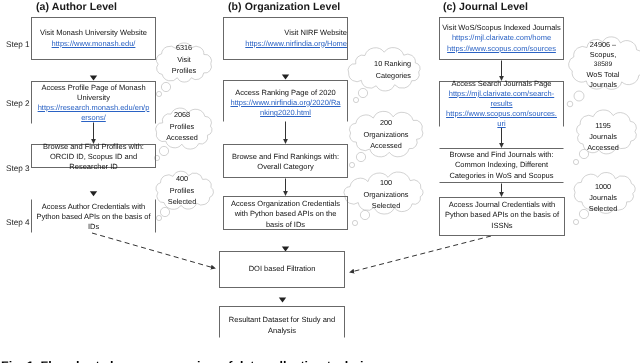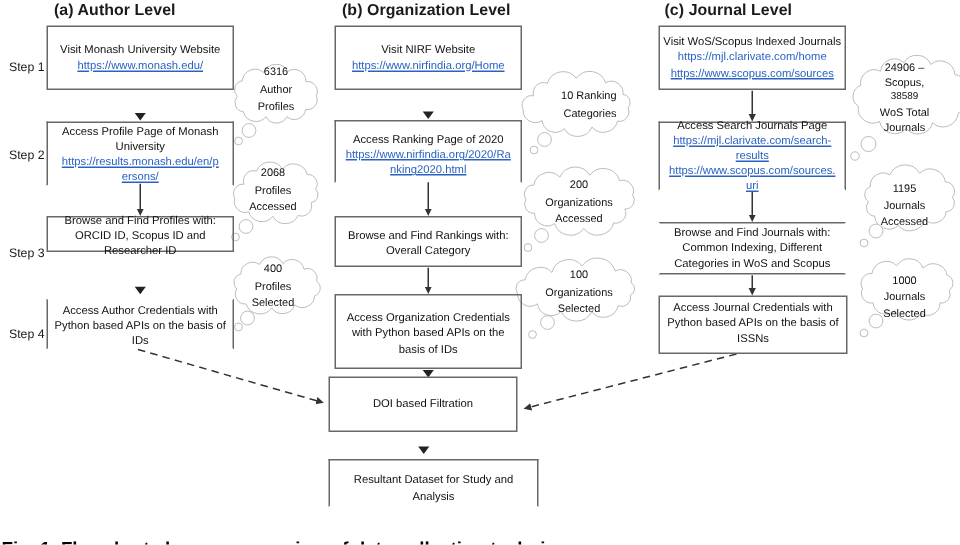--- a/index.html
+++ b/index.html
@@ -96,50 +96,50 @@
   <div class="steplabel abs" style="left:6px;top:164px;">Step 3</div>
   <div class="steplabel abs" style="left:6px;top:218px;">Step 4</div>
 
   <div class="box" style="left:31px;top:17px;width:125px;height:43px;">
     <div class="ln">Visit Monash University Website</div>
     <div class="lk">https://www.monash.edu/</div>
   </div>
   <div class="box nb" style="left:31px;top:81px;width:125px;height:43px;padding-top:1px;">
     <div class="ln">Access Profile Page of Monash</div>
     <div class="ln">University</div>
-    <div class="lk">https://results.monash.edu/en/p</div>
+    <div class="lk">https://research.monash.edu/en/p</div>
     <div class="lk">ersons/</div>
   </div>
   <div class="box" style="left:31px;top:144px;width:125px;height:24px;padding-top:2px;">
     <div class="ln">Browse and Find Profiles with:</div>
     <div class="ln">ORCID ID, Scopus ID and</div>
     <div class="ln">Researcher ID</div>
   </div>
   <div class="box nt nb" style="left:31px;top:199px;width:125px;height:34px;padding-top:2px;">
     <div class="ln">Access Author Credentials with</div>
     <div class="ln">Python based APIs on the basis of</div>
     <div class="ln">IDs</div>
   </div>
 
   <div class="coltitle abs" style="left:228px;top:1px;">(b) Organization Level</div>
 
-  <div class="box" style="left:223px;top:17px;width:125px;height:43px;">
+  <div class="box" style="left:223px;top:17px;width:125px;height:43px;align-items:flex-end;">
     <div class="ln">Visit NIRF Website</div>
     <div class="lk">https://www.nirfindia.org/Home</div>
   </div>
   <div class="box nb" style="left:223px;top:80px;width:125px;height:42px;padding-top:4px;">
     <div class="ln">Access Ranking Page of 2020</div>
     <div class="lk">https://www.nirfindia.org/2020/Ra</div>
     <div class="lk">nking2020.html</div>
   </div>
   <div class="box" style="left:223px;top:144px;width:125px;height:34px;padding-top:2px;">
     <div class="ln">Browse and Find Rankings with:</div>
     <div class="ln">Overall Category</div>
   </div>
-  <div class="box" style="left:223px;top:196px;width:125px;height:50px;padding-top:3px;">
+  <div class="box" style="left:223px;top:196px;width:125px;height:34px;padding-top:3px;">
     <div class="ln">Access Organization Credentials</div>
     <div class="ln">with Python based APIs on the</div>
     <div class="ln">basis of IDs</div>
   </div>
 
   <div class="coltitle abs" style="left:443px;top:1px;">(c) Journal Level</div>
 
   <div class="box" style="left:439px;top:17px;width:125px;height:43px;">
     <div class="ln">Visit WoS/Scopus Indexed Journals</div>
     <div class="lk nound">https://mjl.clarivate.com/home</div>
@@ -158,21 +158,21 @@
     <div class="ln">Categories in WoS and Scopus</div>
   </div>
   <div class="box" style="left:439px;top:197px;width:126px;height:39px;padding-bottom:2px;">
     <div class="ln">Access Journal Credentials with</div>
     <div class="ln">Python based APIs on the basis of</div>
     <div class="ln">ISSNs</div>
   </div>
 
   <div class="cloudtxt" style="left:159px;top:42px;width:50px;">
     <div>6316</div>
-    <div>Author</div>
+    <div>Visit</div>
     <div>Profiles</div>
   </div>
   <div class="cloudtxt" style="left:157px;top:109px;width:50px;">
     <div>2068</div>
     <div>Profiles</div>
     <div>Accessed</div>
   </div>
   <div class="cloudtxt" style="left:157px;top:173px;width:50px;">
     <div>400</div>
     <div>Profiles</div>
@@ -210,18 +210,18 @@
     <div>1000</div>
     <div>Journals</div>
     <div>Selected</div>
   </div>
 
   <div class="caption abs" style="left:1px;top:359px;">Fig. 1. Flowchart shows an overview of data collection technique</div>
 
   <div class="box" style="left:219px;top:251px;width:126px;height:37px;">
     <div class="ln">DOI based Filtration</div>
   </div>
-  <div class="box nb" style="left:219px;top:306px;width:140px;height:32px;padding-top:7px;">
+  <div class="box nb" style="left:219px;top:306px;width:126px;height:32px;padding-top:7px;">
     <div class="ln">Resultant Dataset for Study and</div>
     <div class="ln">Analysis</div>
   </div>
 
 </div>
 
 </body></html>

